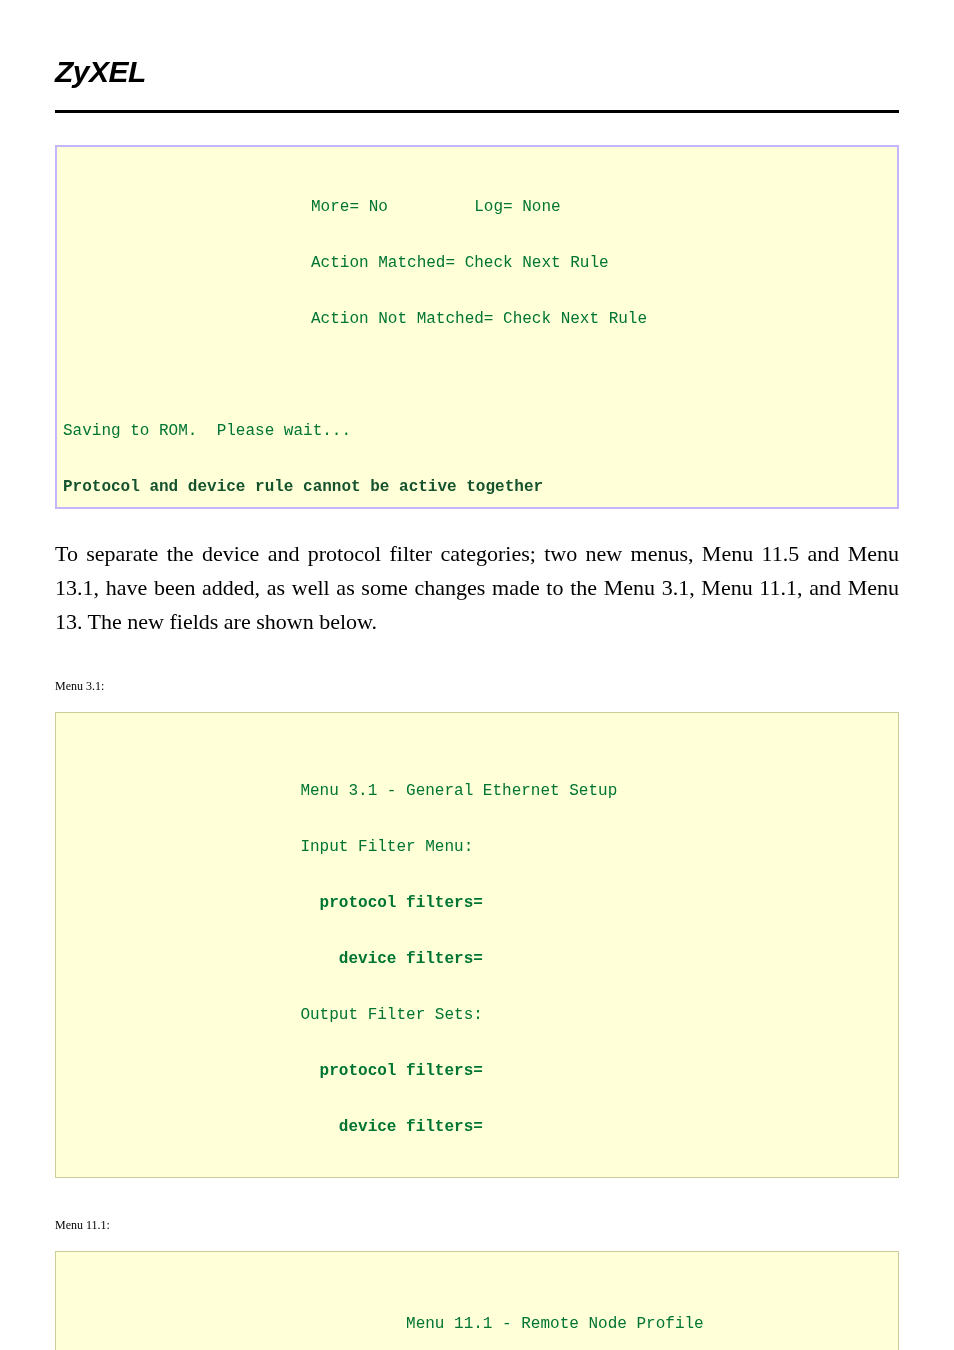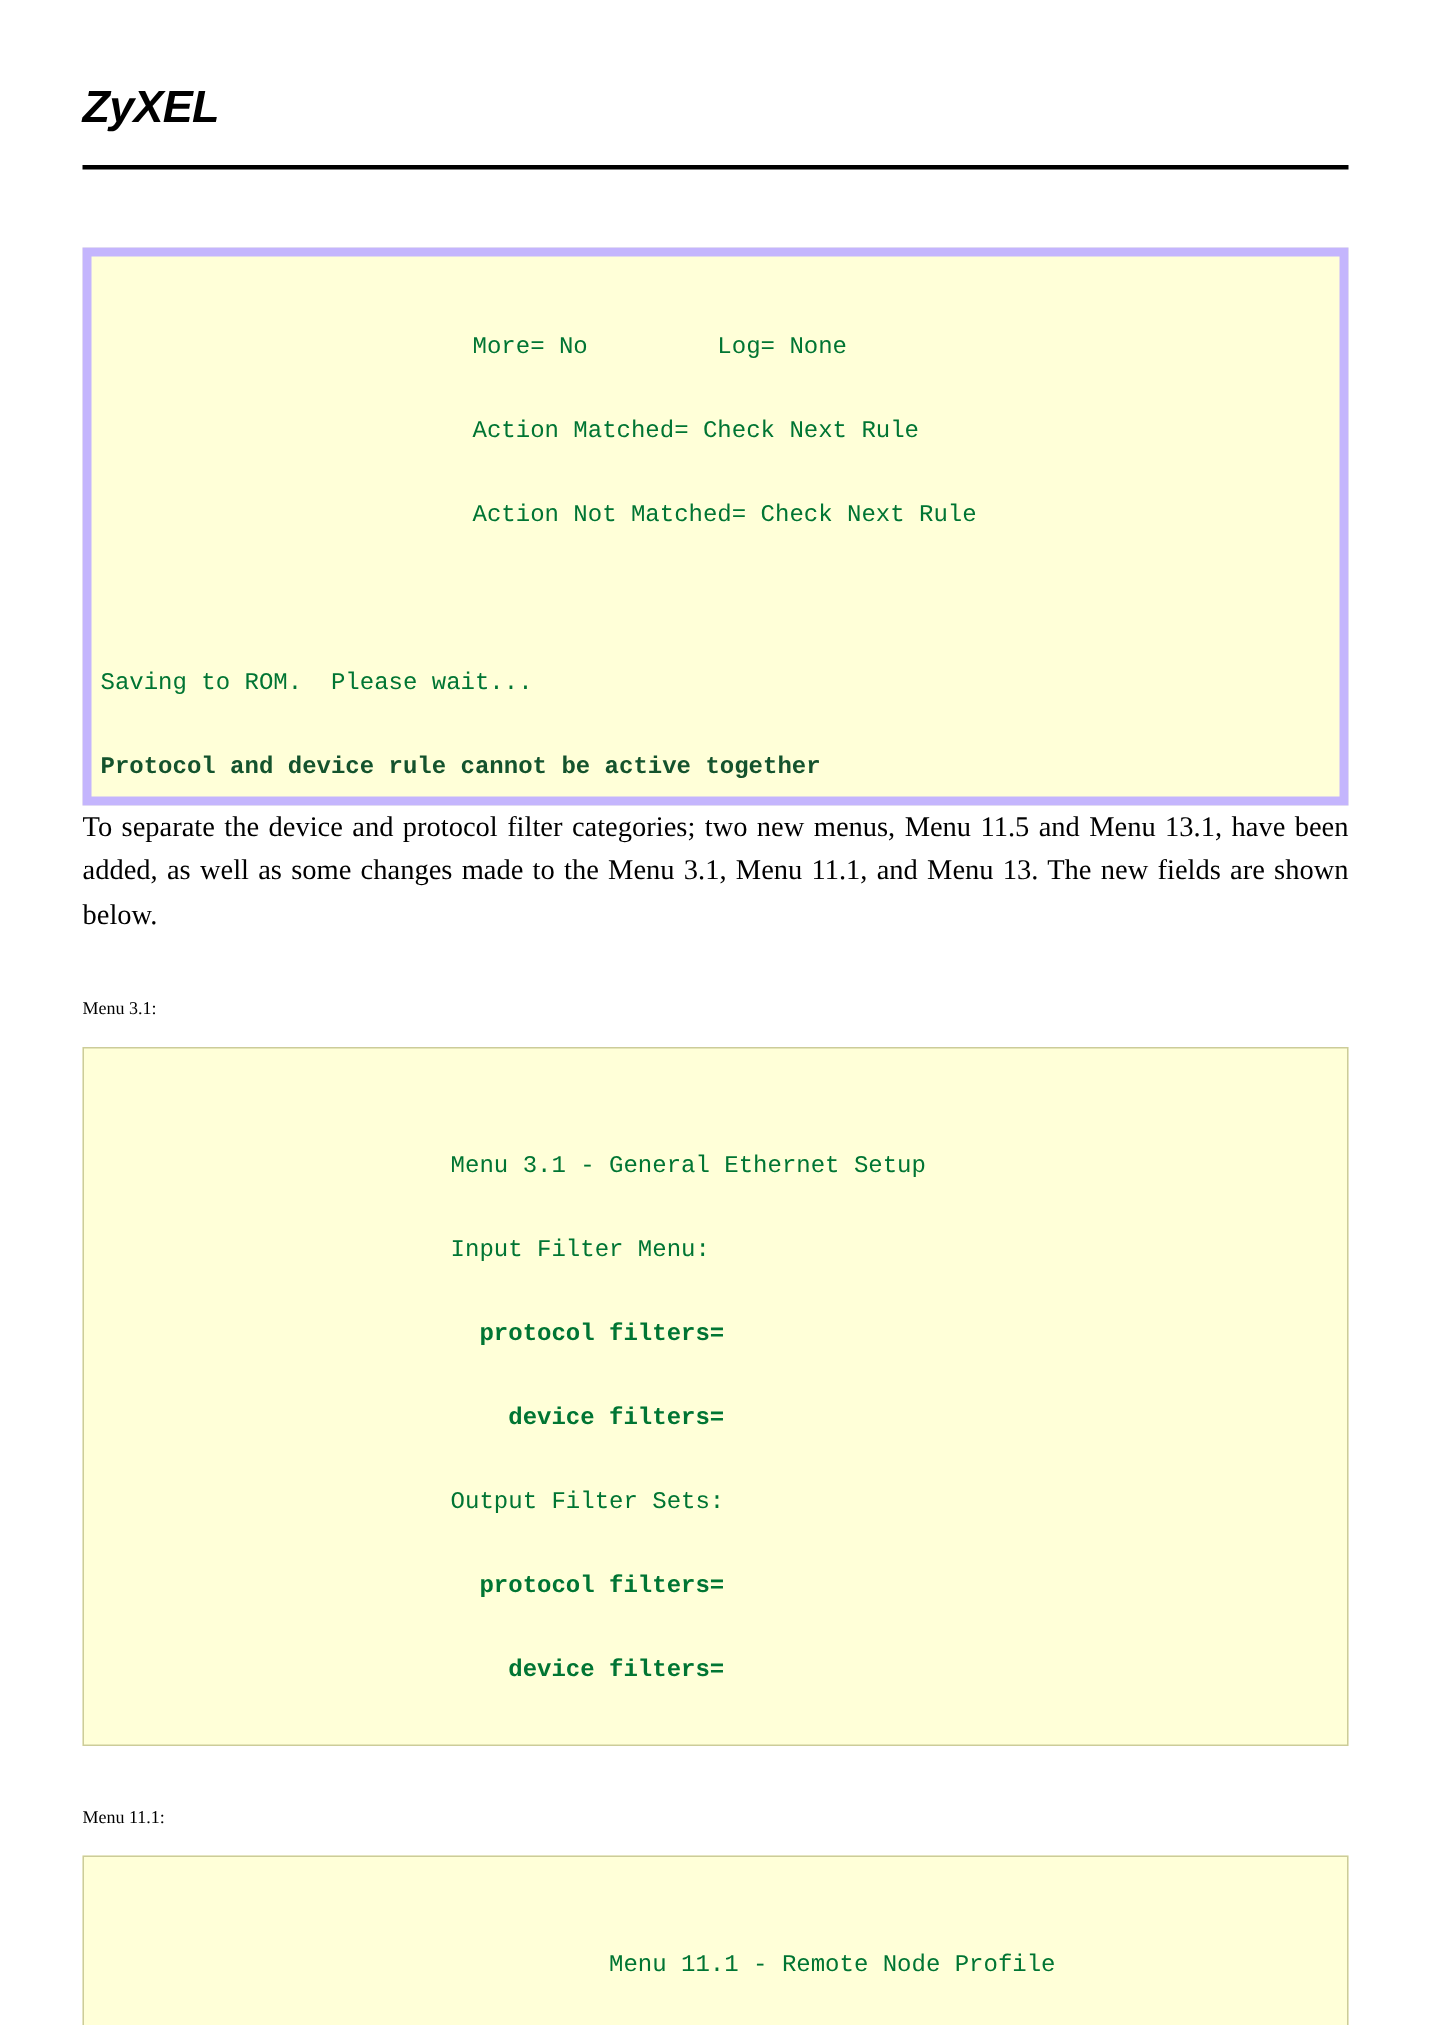--- a/index.html
+++ b/index.html
@@ -19,37 +19,38 @@
     font-style: italic;
     font-size: 30px;
     letter-spacing: -0.5px;
     padding-bottom: 21px;
   }
   .hr {
     border-bottom: 3px solid #000000;
     margin-bottom: 4px;
   }
   .mono-block {
-    border: 6px solid #c4b5fd;
+    border: 2px solid #c4b5fd;
     background: #ffffd8;
-    margin-top: 52px;
+    margin-top: 32px;
     padding: 18px 4px 6px 4px;
     font-family: "Courier New", Courier, monospace;
     font-size: 16px;
     line-height: 1.75;
     white-space: pre;
     color: #007533;
   }
   .ind1 { padding-left: 154px; display: block; }
   .ind-sm { padding-left: 2px; display: block; }
   .bold { font-weight: bold; }
   .red { color: #14532d; }
   .para {
-    font-size: 19px;
+    font-size: 22px;
     line-height: 1.55;
+    margin-top: 28px;
     text-align: justify;
   }
   .menu-label {
     font-size: 12px;
     margin-top: 40px;
     margin-bottom: 4px;
   }
   .mono-block2 {
     border: 1px solid #cccc99;
     background: #ffffd8;

